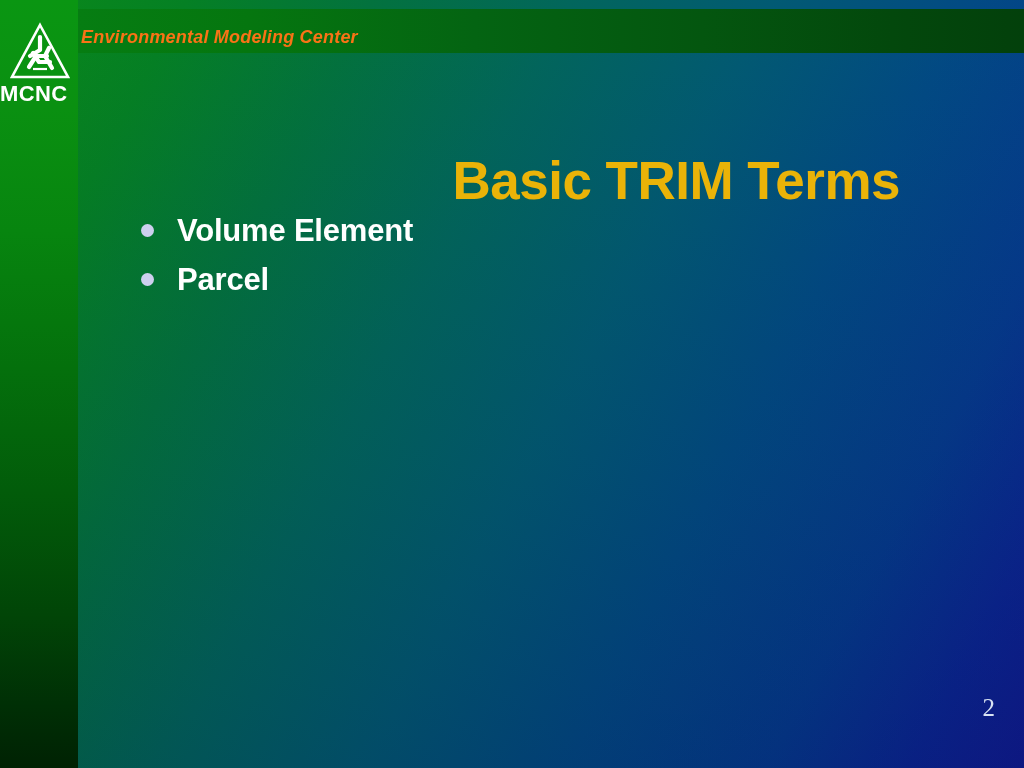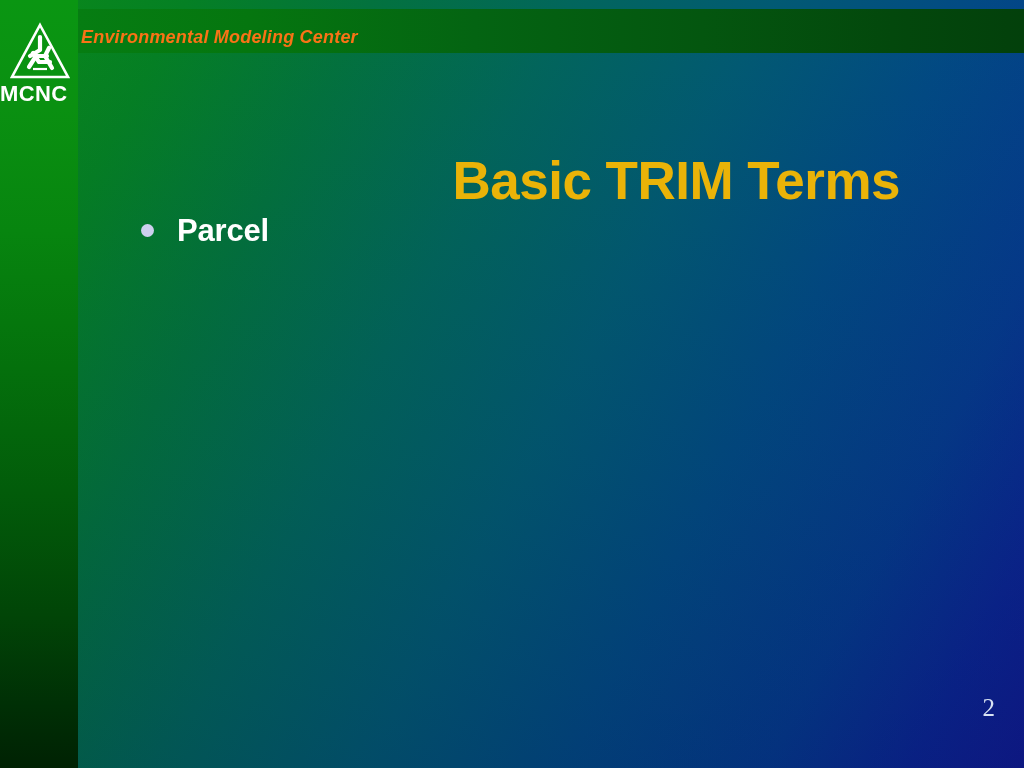--- a/index.html
+++ b/index.html
@@ -224,19 +224,23 @@
   <div class="logo-text">MCNC</div>
 
   <div class="header-band"></div>
   <div class="header-left">Environmental Modeling Center</div>
 
   <div class="slide-title">Basic TRIM Terms</div>
 
   <div class="bullets">
     <div class="bullet-row">
       <span class="bullet-dot"></span>
+      <span class="bullet-label">Volume Element</span>
+    </div>
+    <div class="bullet-row">
+      <span class="bullet-dot"></span>
       <span class="bullet-label">Parcel</span>
     </div>
   </div>
 
   <div class="page-number">2</div>
 
 </div>
 
 </body></html>

